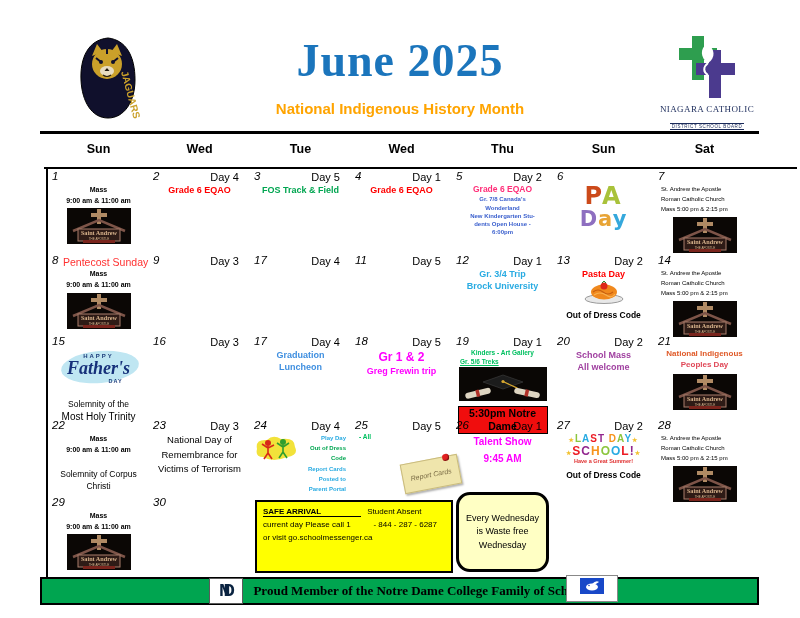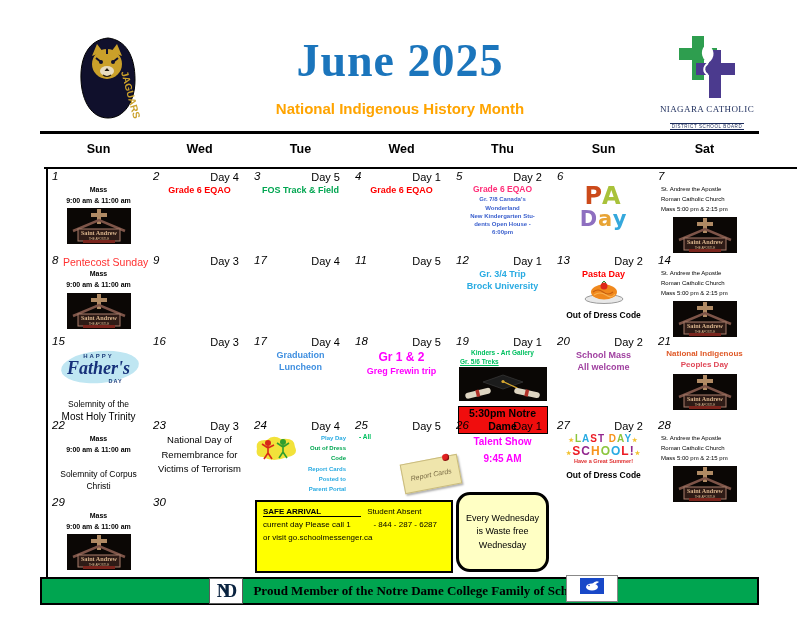--- a/index.html
+++ b/index.html
@@ -81,21 +81,21 @@
          border:3px solid #000;border-radius:14px;box-sizing:border-box;display:flex;
          flex-direction:column;align-items:center;justify-content:center;text-align:center;
          font-size:9px;line-height:1.5;z-index:5;}
 
   
   .footerbar{position:absolute;left:40px;top:577px;width:719px;height:28px;background:#00A550;
              border:2px solid #000;box-sizing:border-box;display:flex;align-items:center;
              justify-content:center;gap:10px;font-family:"Liberation Serif",serif;
              font-weight:bold;font-size:13px;z-index:4;}
   .ndlogo{width:26px;height:24px;background:#fff;border:1px solid #5a5a5a;display:flex;
-          align-items:center;justify-content:center;font-family:Liberation Serif, serif;
+          align-items:center;justify-content:center;font-family:Liberation Mono, monospace;
           font-weight:bold;font-size:19px;color:#0A2340;letter-spacing:-7px;padding-right:6px;}
   .sociallogo{position:absolute;left:566px;top:575px;width:52px;height:27px;background:#fff;
               border:1px solid #888;z-index:6;display:flex;align-items:flex-start;
               justify-content:center;padding-top:2px;box-sizing:border-box;}
 </style>
 </head>
 <body>
 
 <div class="page">
 

